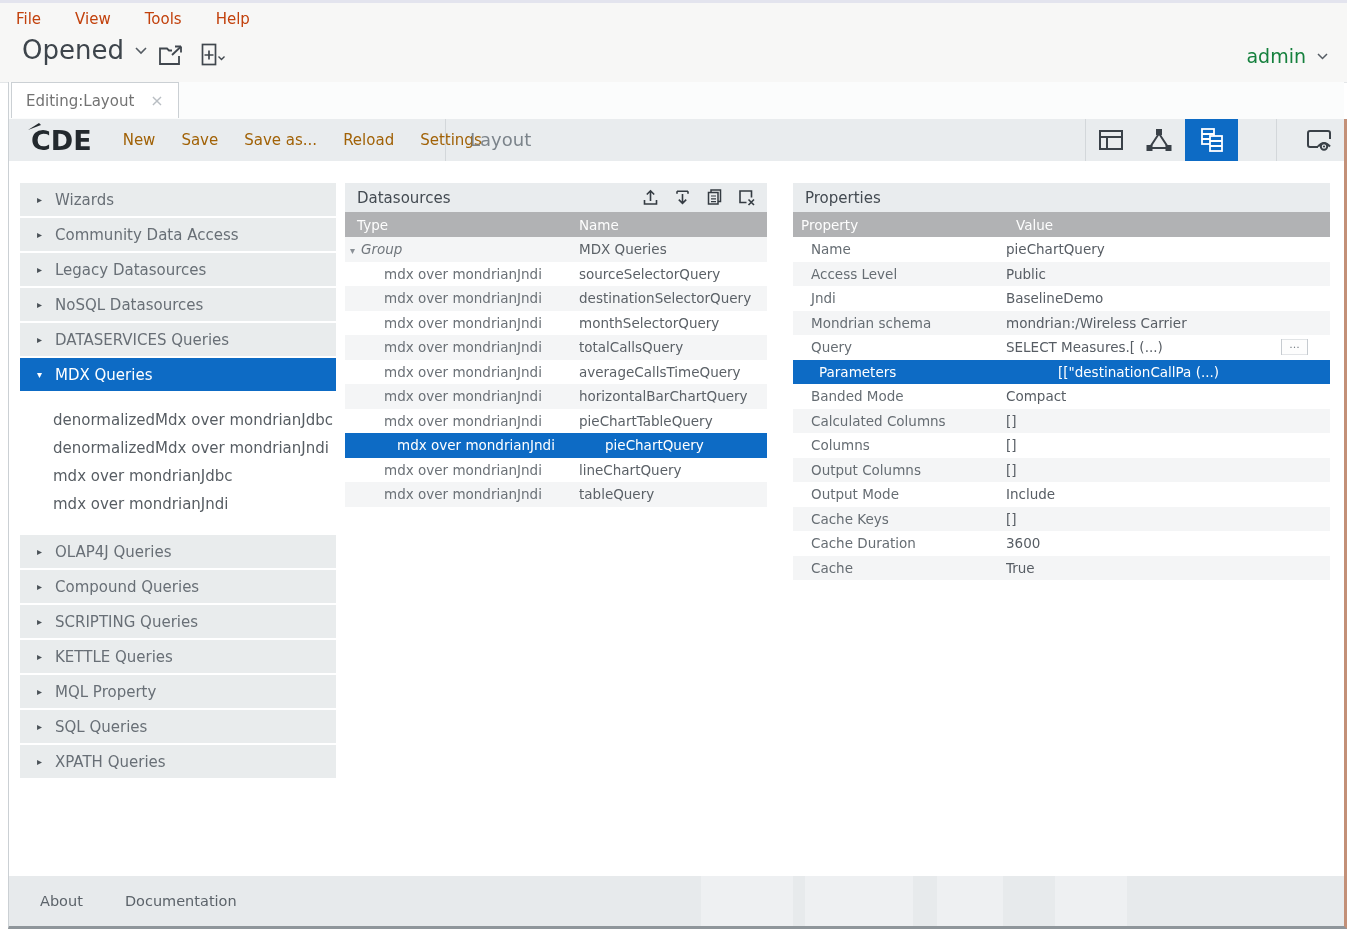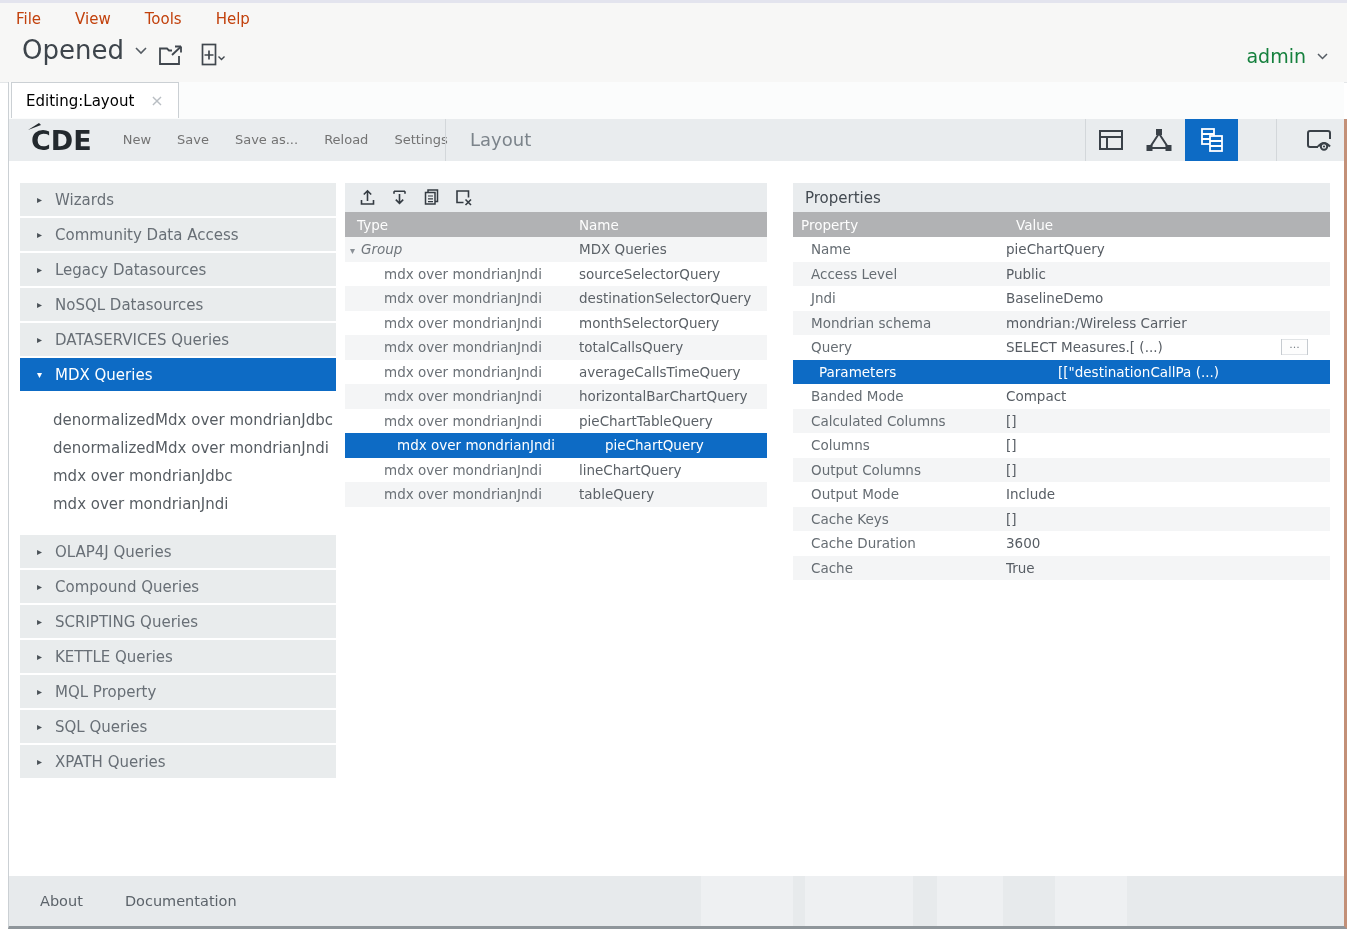--- a/index.html
+++ b/index.html
@@ -21,32 +21,32 @@
   .opened-row{position:absolute;top:32px;left:22px;display:flex;align-items:center;}
   .opened-label{font-size:26px;color:#3e454c;}
   .chev{display:inline-block;margin-left:10px;}
   .top-icons{position:absolute;top:40px;left:158px;display:flex;align-items:center;gap:16px;}
   .user-box{position:absolute;top:42px;right:18px;display:flex;align-items:center;}
   .user-name{font-size:19px;color:#15803d;}
   
   .tabstrip{position:absolute;top:82px;left:8px;right:3px;height:37px;background:#fbfcfc;border-left:1px solid #cbd0d4;}
   .tab{position:absolute;left:2px;top:0;height:36px;box-sizing:border-box;background:#ffffff;
        border:1px solid #cbd0d4;border-bottom:none;display:flex;align-items:center;padding:0 14px;}
-  .tab-label{font-size:15px;color:#000000;}
+  .tab-label{font-size:15px;color:#737373;}
   .tab-close{font-size:16px;color:#b9bec3;margin-left:16px;cursor:pointer;}
   
   .frame{position:absolute;left:8px;top:119px;right:0;bottom:0;
          border-left:1px solid #cbd0d4;border-right:3px solid #c39078;border-bottom:3px solid #8f969b;
          background:#ffffff;display:flex;flex-direction:column;}
   
   .toolbar{position:relative;height:42px;background:var(--toolbar-bg);flex:none;display:flex;align-items:center;}
   .logo{position:relative;margin-left:22px;font-size:27px;font-weight:bold;color:#23292e;letter-spacing:0px;line-height:1;}
   .logo svg{position:absolute;left:-6px;top:-6px;}
   .tb-buttons{display:flex;margin-left:18px;}
-  .tb-btn{font-size:13px;color:#737373;padding:0 9px;margin:0 4px;cursor:pointer;line-height:42px;}
+  .tb-btn{font-size:15px;color:#a16207;padding:0 9px;margin:0 4px;cursor:pointer;line-height:42px;}
   .tb-divider{position:absolute;top:0;width:1px;height:42px;background:#d3d7da;}
   .tb-title{position:absolute;left:461px;top:0;line-height:42px;font-size:18px;color:#7c848b;}
   .tb-iconbtn{position:absolute;top:0;height:42px;width:44px;display:flex;align-items:center;justify-content:center;cursor:pointer;}
   .tb-iconbtn.active{background:var(--accent);width:53px;}
   
   .content{position:relative;flex:1;background:#ffffff;overflow:hidden;}
   
   .sidebar{position:absolute;left:11px;top:22px;width:316px;}
   .acc-item{height:33px;margin-bottom:2px;background:#e9eced;display:flex;align-items:center;padding-left:17px;box-sizing:border-box;cursor:pointer;}
   .acc-caret{font-size:10px;color:#4b5258;width:10px;margin-right:8px;flex:none;}
@@ -300,20 +300,21 @@
 
           <div class="acc-item">
             <span class="acc-caret">▸</span>
             <span class="acc-label">XPATH Queries</span>
           </div>
         </div>
     </div>
 
     <div class="panel ds-panel">
       <div class="panel-header">
+        <span class="panel-title">Datasources</span>
         <span class="panel-icons">
           <span class="panel-iconbtn">
             <svg width="19" height="19" viewBox="0 0 19 19">
               <g fill="none" stroke="#343b42" stroke-width="1.6">
                 <path d="M3.5,12 v4 h12 v-4"></path>
                 <path d="M9.5,13 V3.2 M5.8,6.5 L9.5,2.8 L13.2,6.5"></path>
               </g>
             </svg>
           </span>
           <span class="panel-iconbtn">

